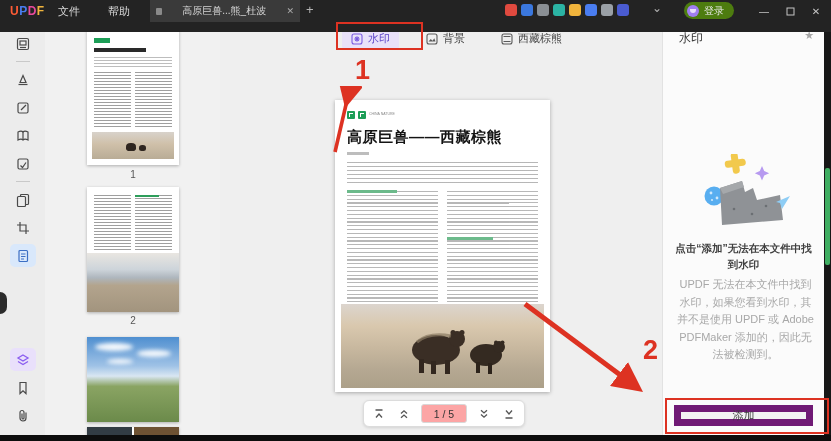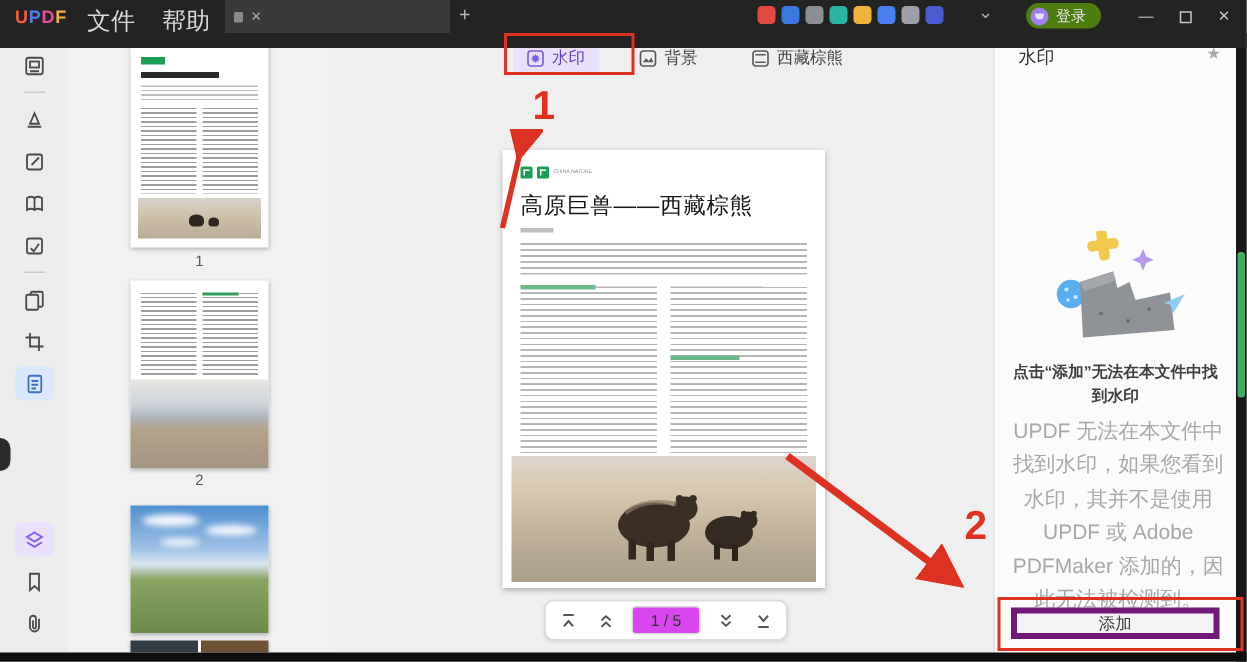--- a/index.html
+++ b/index.html
@@ -5,21 +5,21 @@
   *{margin:0;padding:0;box-sizing:border-box}
   html,body{width:831px;height:441px;overflow:hidden;background:#111;
     font-family:"Liberation Sans","DejaVu Sans",sans-serif;-webkit-font-smoothing:antialiased}
   .app{position:absolute;inset:0;background:#ededed}
 
   
   .titlebar{position:absolute;top:0;left:0;right:0;height:32px;background:#232323;color:#ccc;z-index:30}
   .logo{position:absolute;left:10px;top:4px;font-size:12px;font-weight:bold;letter-spacing:.5px}
   .logo b:nth-child(1){color:#ff5c35}.logo b:nth-child(2){color:#4a7df0}
   .logo b:nth-child(3){color:#e84a9b}.logo b:nth-child(4){color:#f0b43c}
-  .menu{position:absolute;top:4px;font-size:16px;color:#d8d8d8;cursor:default}
+  .menu{position:absolute;top:4px;font-size:11px;color:#d8d8d8;cursor:default}
   .menu.file{left:58px}.menu.help{left:108px}
   .doc-tab{position:absolute;left:150px;top:0;width:150px;height:22px;background:#3a3a3a;
     display:flex;align-items:center;padding:0 6px;gap:5px}
   .doc-tab .dot{width:6px;height:7px;background:#8a8a8a;border-radius:1px;flex:none}
   .doc-tab .ttl{font-size:10px;color:#d5d5d5;white-space:nowrap;overflow:hidden;flex:1;text-align:center}
   .doc-tab .x{font-size:9px;color:#aaa}
   .newtab{position:absolute;left:306px;top:2px;font-size:13px;color:#b5b5b5}
   .promo{position:absolute;left:505px;top:4px;display:flex;gap:4px;align-items:center}
   .promo i{width:12px;height:12px;border-radius:3px;display:block}
   .chev{position:absolute;left:652px;top:1px;font-size:12px;color:#b0b0b0}
@@ -81,50 +81,50 @@
   .mtab.sel{background:#e9e1f9;color:#5a43c8}
   .mtab svg{display:block}
 
   
   .page{position:absolute;left:115px;top:78px;width:215px;height:292px;background:#fff;
     box-shadow:0 1px 4px rgba(0,0,0,.3);padding:11px 12px 0}
   .mag{display:flex;align-items:flex-start;gap:3px;height:12px}
   .mag .g1,.mag .g2{width:8px;height:8px;background:#1d9e57;border-radius:1px;position:relative}
   .mag .g1:after,.mag .g2:after{content:"";position:absolute;inset:2px;border:1px solid #fff;border-width:1px 0 0 1px}
   .mag .cap{font-size:3.5px;color:#8a8a8a;line-height:1.2;padding-top:1px}
-  .pg-title{font-size:15px;font-weight:normal;color:#141414;margin-top:5px;letter-spacing:.5px;white-space:nowrap}
+  .pg-title{font-size:15px;font-weight:bold;color:#141414;margin-top:5px;letter-spacing:.5px;white-space:nowrap}
   .pg-author{width:22px;height:3px;background:#bdbdbd;margin-top:5px}
   .pg-intro{width:100%;height:21px;margin-top:7px;
     background:repeating-linear-gradient(to bottom,#8f8f8f 0,#8f8f8f 1.2px,transparent 1.2px,transparent 4px);opacity:.65}
   .pg-cols{display:flex;gap:9px;margin-top:8px}
   .pg-col{flex:1;height:112px;
     background:repeating-linear-gradient(to bottom,#9a9a9a 0,#9a9a9a 1.1px,transparent 1.1px,transparent 3.8px);opacity:.7;position:relative}
   .ghead{position:absolute;left:0;top:-1px;width:55%;height:3px;background:#2e9e5b}
   .ghead2{position:absolute;left:0;top:46px;width:50%;height:3px;background:#2e9e5b}
   .pg-photo{position:absolute;left:6px;right:6px;bottom:4px;height:84px;
     background:linear-gradient(180deg,#dcd5ce 0%,#d9c8ae 26%,#c8b89f 52%,#b5a892 78%,#aca089 100%)}
 
   
   .pager{position:absolute;left:143px;top:378px;height:27px;background:#fff;border:1px solid #dcdcdc;
     border-radius:6px;box-shadow:0 1px 3px rgba(0,0,0,.12);display:flex;align-items:center;padding:0 7px;gap:9px}
   .pager .pbtn{display:flex;align-items:center;justify-content:center;width:16px;height:16px}
   .pager .ind{border:1px solid #d8d8d8;border-radius:3px;height:19px;min-width:46px;display:flex;
-    align-items:center;justify-content:center;font-size:10.5px;color:#333;padding:0 8px;background:#d946ef}
+    align-items:center;justify-content:center;font-size:10.5px;color:#333;padding:0 8px;background:#fca5a5}
 
   
   .rpanel{position:absolute;top:22px;left:662px;width:162px;bottom:6px;background:#fbfbfb;border-left:1px solid #e2e2e2;z-index:5}
   .rp-head{position:absolute;left:16px;top:8px;font-size:12px;color:#333}
   .rp-star{position:absolute;right:10px;top:7px;font-size:11px;color:#a8a8a8}
   .rp-illus{position:absolute;left:50%;transform:translateX(-50%);top:132px}
   .rp-msg{position:absolute;left:10px;right:10px;top:218px;text-align:center;font-size:10.5px;
     font-weight:bold;color:#3f3f3f;line-height:1.55}
-  .rp-sub{position:absolute;left:12px;right:8px;top:254px;text-align:center;font-size:14px;
+  .rp-sub{position:absolute;left:12px;right:8px;top:254px;text-align:center;font-size:11px;
     color:#a8a8a8;line-height:1.6}
   .rp-btn{position:absolute;left:11px;right:11px;bottom:9px;height:21px;background:#f3f3f3;
-    border:4px solid #701a75;border-radius:0;display:flex;align-items:center;justify-content:center;
+    border:7px solid #701a75;border-radius:0;display:flex;align-items:center;justify-content:center;
     font-size:11px;color:#3c3c3c}
 
   
   .edge-r{position:absolute;top:22px;right:0;width:7px;bottom:0;background:#171717;z-index:20}
   .edge-g{position:absolute;top:168px;right:1px;width:5px;height:97px;background:#3fae62;border-radius:2px;z-index:21}
   .edge-b{position:absolute;left:0;right:0;bottom:0;height:6px;background:#0d0d0d;z-index:22}
 
   
   .ann{position:absolute;z-index:40}
   .rect1{left:336px;top:22px;width:87px;height:28px;border:2.5px solid #dd3222}
@@ -138,20 +138,21 @@
 
 <div class="app">
 
   <div class="titlebar">
     <div class="logo"><b>U</b><b>P</b><b>D</b><b>F</b></div>
     <div class="menu file">文件</div>
     <div class="menu help">帮助</div>
 
     <div class="doc-tab">
       <span class="dot"></span>
+      <span class="ttl">高原巨兽...熊_杜波</span>
       <span class="x">✕</span>
     </div>
     <div class="newtab">+</div>
 
     <div class="promo">
       <i style="background:#e04a3f"></i>
       <i style="background:#3b78de"></i>
       <i style="background:#8a8f94"></i>
       <i style="background:#2bb3a3"></i>
       <i style="background:#f0b43c"></i>

